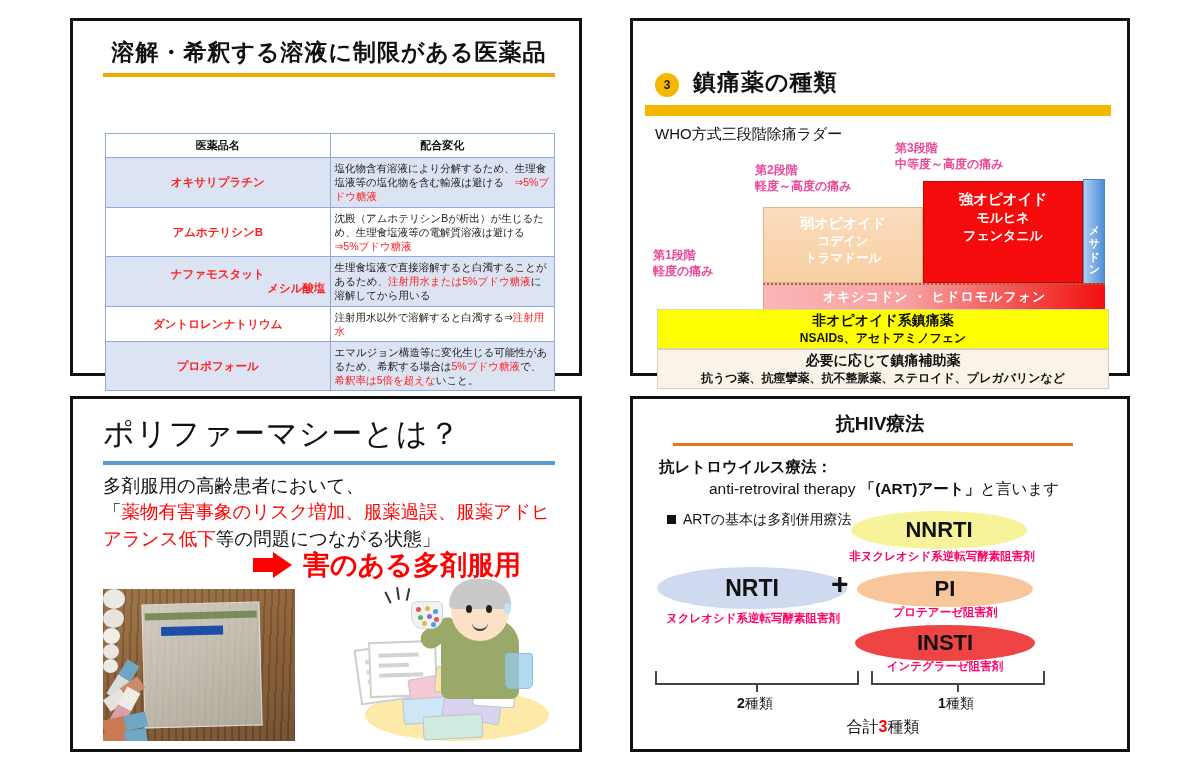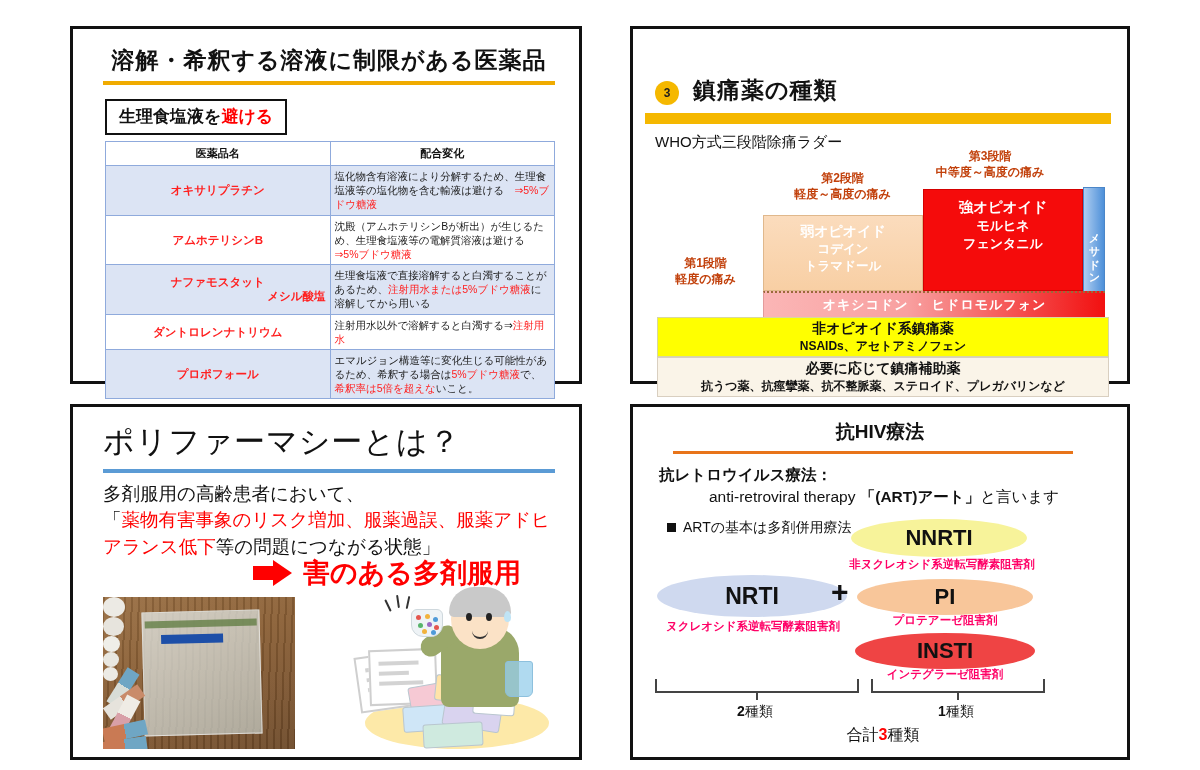--- a/index.html
+++ b/index.html
@@ -2,21 +2,21 @@
 <html lang="ja"><head>
 <meta charset="utf-8">
 <title>slides</title>
 <style>
   html,body{margin:0;padding:0;}
   body{
     width:1200px;height:770px;background:#ffffff;
     font-family:"Liberation Sans","DejaVu Sans",sans-serif;
     color:#111;overflow:hidden;position:relative;
   }
-  .stage{position:absolute;left:0;top:0;width:1200px;height:706px;margin-top:8px;}
+  .stage{position:absolute;left:0;top:0;width:1200px;height:706px;}
 
   .panel{position:absolute;background:#fff;border:3px solid #111;box-sizing:border-box;}
   #panel-tl{left:70px;top:18px;width:512px;height:358px;}
   #panel-tr{left:630px;top:18px;width:500px;height:358px;}
   #panel-bl{left:70px;top:396px;width:512px;height:356px;}
   #panel-br{left:630px;top:396px;width:500px;height:356px;}
 
   
   .tl-title{
     position:absolute;left:32px;top:16px;width:448px;
@@ -59,21 +59,21 @@
     background:#f5b800;color:#1d1d1d;font-size:12px;font-weight:700;
     display:flex;align-items:center;justify-content:center;
   }
   .tr-title{position:absolute;left:60px;top:46px;font-size:23px;font-weight:700;letter-spacing:1px;}
   .tr-bar{position:absolute;left:12px;top:84px;width:466px;height:11px;background:#f5b800;}
 
   .tr-sub{position:absolute;left:22px;top:104px;font-size:15px;color:#111;}
 
   .ladder{position:absolute;left:12px;top:120px;width:476px;height:226px;}
 
-  .lbl{position:absolute;text-align:center;font-size:12px;font-weight:600;line-height:1.3;color:#c2410c;white-space:nowrap;}
+  .lbl{position:absolute;text-align:left;font-size:12px;font-weight:600;line-height:1.3;color:#ec4899;white-space:nowrap;}
   #lbl-s3{left:250px;top:0px;width:190px;}
   #lbl-s2{left:110px;top:22px;width:175px;}
   #lbl-s1{left:8px;top:107px;width:105px;}
 
   .blk{position:absolute;box-sizing:border-box;}
   #blk-weak{
     left:118px;top:66px;width:160px;height:76px;
     background:linear-gradient(180deg,#fbdcbd 0%,#f8cfa4 100%);
     border:1px solid #e0b88c;
   }
@@ -213,23 +213,20 @@
 </style>
 </head>
 <body>
 
 <div class="stage">
 
   <section class="panel" id="panel-tl">
     <div class="tl-title">溶解・希釈する溶液に制限がある医薬品</div>
     <div class="tl-rule"></div>
 
-    <div class="tl-chip">
-      <span>生理食塩液を</span><span class="warn">避ける</span>
-    </div>
 
     <table class="tl-table">
       <thead>
         <tr>
           <th>医薬品名</th>
           <th>配合変化</th>
         </tr>
       </thead>
       <tbody id="tl-tbody">
           <tr class="band">

